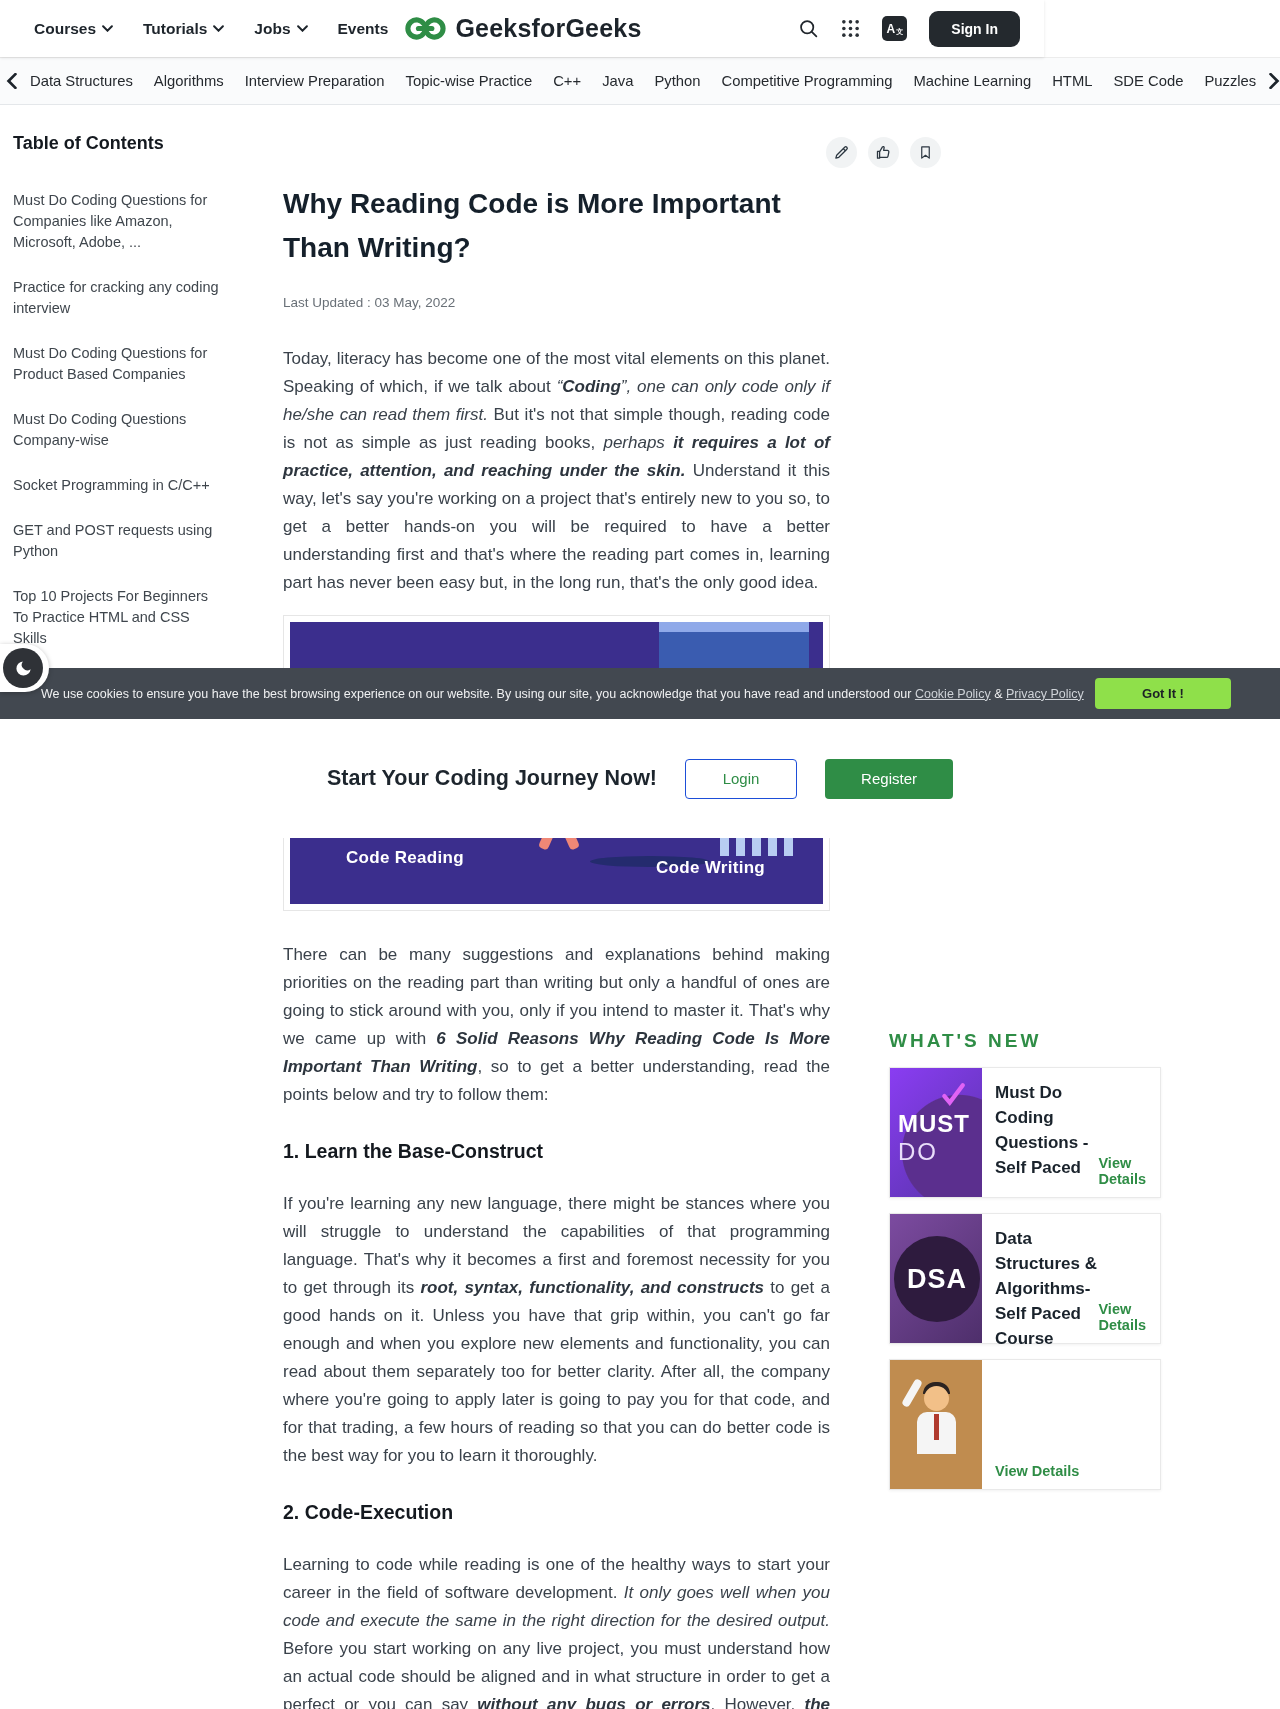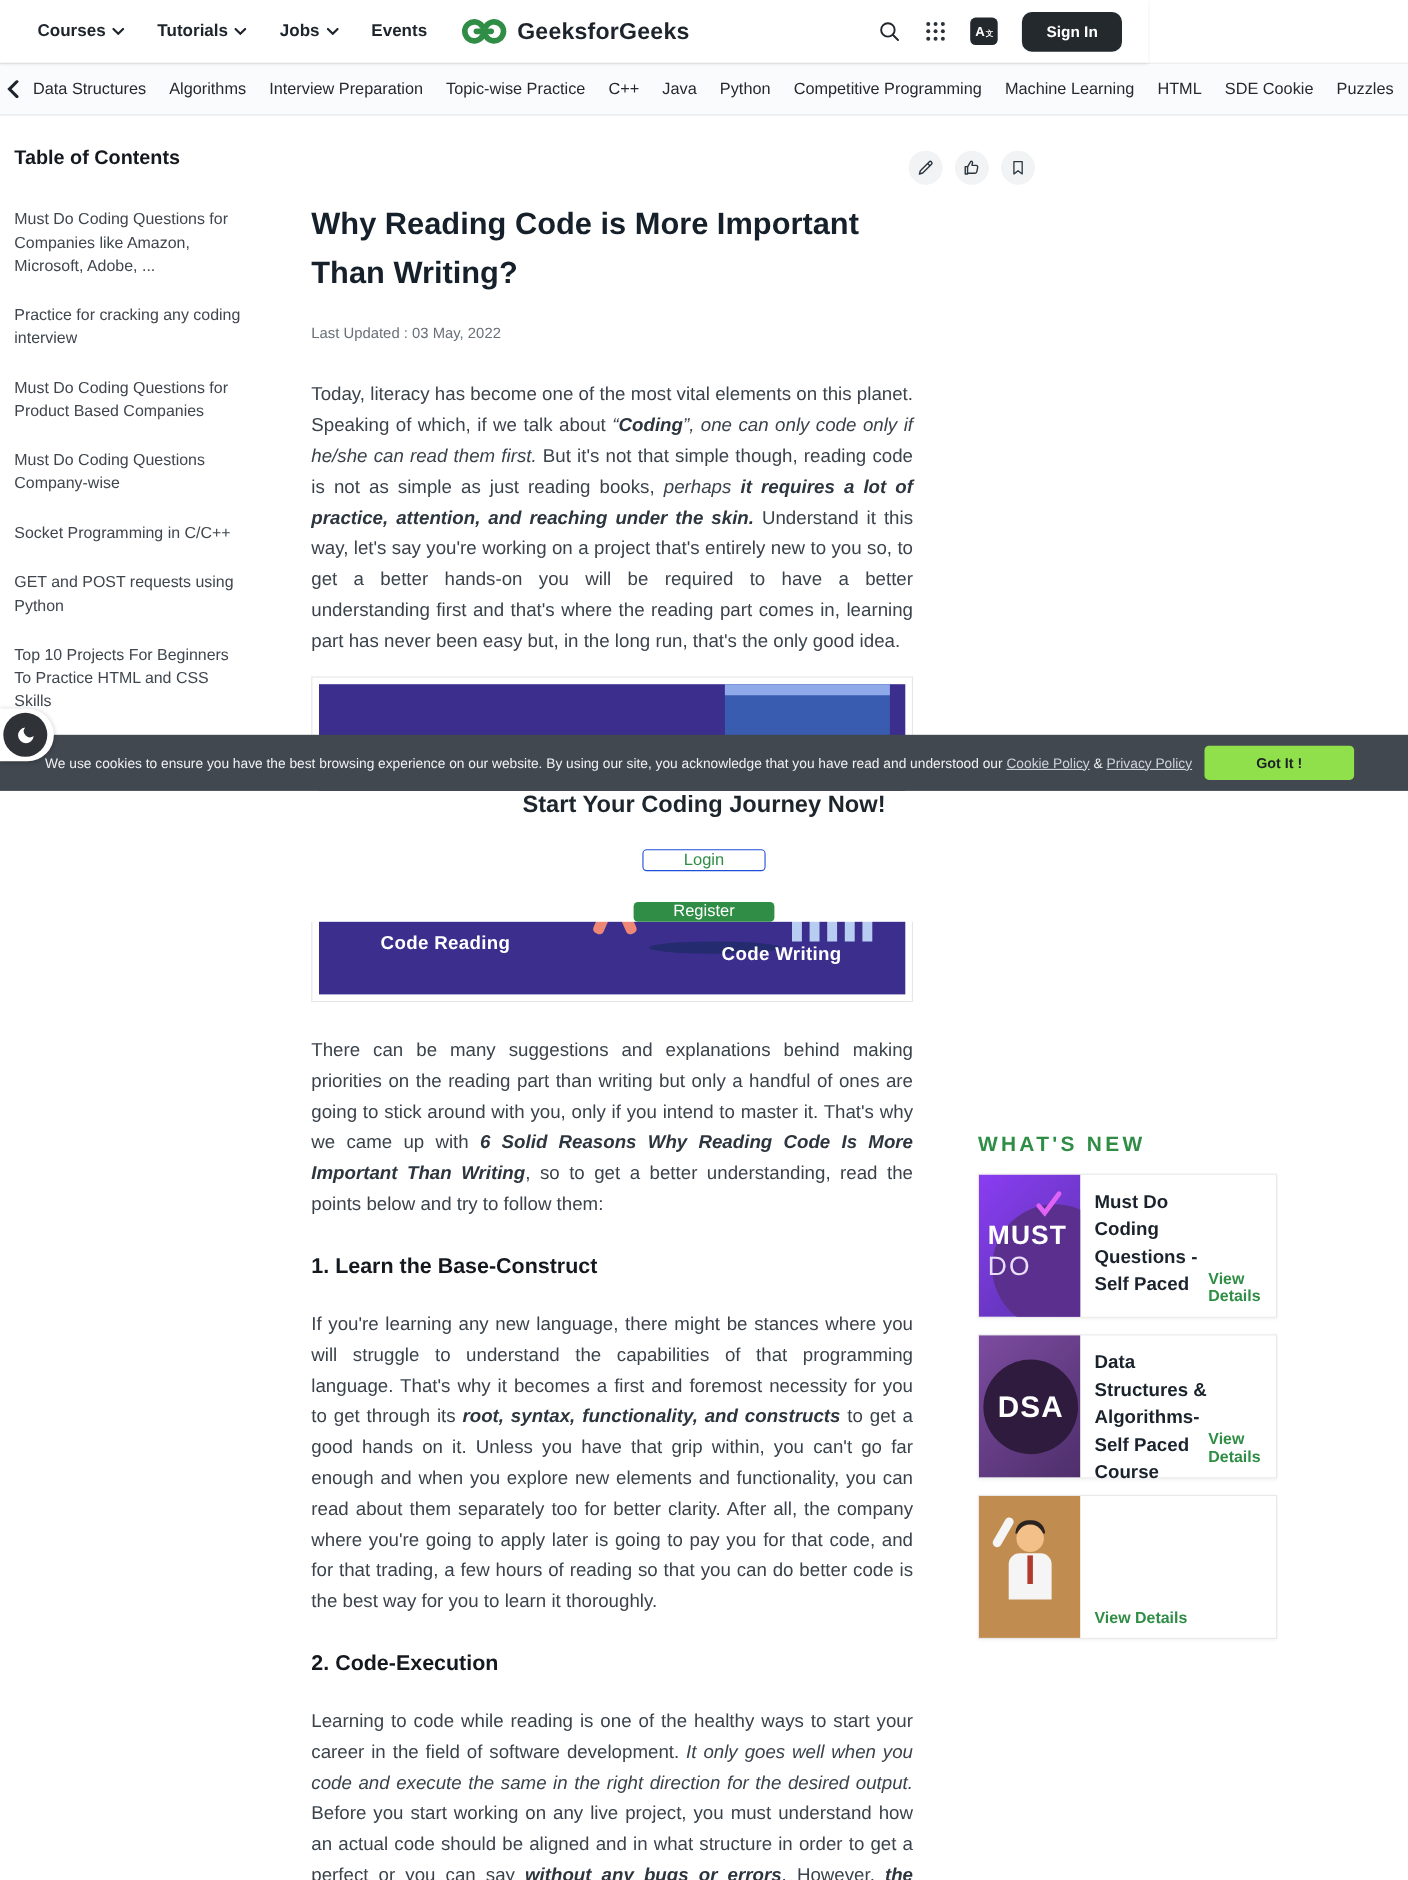--- a/index.html
+++ b/index.html
@@ -5,21 +5,21 @@
   * { margin:0; padding:0; box-sizing:border-box; }
   body { background:#fff; font-family:"Liberation Sans", sans-serif; }
   .page { position:relative; width:1280px; height:1709px; overflow:hidden; background:#fff; margin:0 auto; }
 
   
   .topnav { position:absolute; top:0; left:0; width:1044px; height:57px; background:#fff;
             box-shadow:0 1px 3px rgba(0,0,0,.10); display:flex; align-items:center; z-index:30; }
   .topnav-left { display:flex; align-items:center; gap:30px; padding-left:34px; }
   .nav-item { display:flex; align-items:center; gap:6px; font-size:15.5px; font-weight:700; color:#1d242b; cursor:pointer; }
   .brand { position:absolute; left:50%; transform:translateX(-50%); display:flex; align-items:center; gap:7px; cursor:pointer; }
-  .brand-text { font-size:21px; font-weight:700; color:#1d242b; letter-spacing:.2px; }
+  .brand-text { font-size:25px; font-weight:700; color:#1d242b; letter-spacing:.2px; }
   .topnav-right { position:absolute; right:0; top:0; height:57px; display:flex; align-items:center; gap:22px; padding-right:24px; }
   .icon-btn { background:none; border:none; cursor:pointer; display:flex; align-items:center; justify-content:center; }
   .translate-box { width:25px; height:25px; background:#23282d; border-radius:5px; color:#fff; font-size:12px; font-weight:700;
                    display:flex; align-items:center; justify-content:center; line-height:1; }
   .translate-box small { font-size:7px; margin-left:1px; margin-top:6px; }
   .signin-btn { background:#24292e; color:#fff; font-size:14px; font-weight:700; border:none; border-radius:9px;
                 padding:10px 22px; cursor:pointer; font-family:inherit; }
 
   
   .subnav { position:absolute; top:57px; left:0; width:1280px; height:48px; background:#fafbfc;
@@ -95,21 +95,21 @@
   
   .cookiebar { position:absolute; left:0; top:668px; width:1280px; height:51px; background:#424850; z-index:40;
                display:flex; align-items:center; }
   .cookie-text { margin-left:41px; font-size:12.5px; color:#f0f1f2; }
   .cookie-link { color:#cfd3d8; text-decoration:underline; cursor:pointer; }
   .gotit-btn { position:absolute; right:49px; top:10px; width:136px; height:31px; background:#8fe04a; border:none;
                border-radius:4px; font-size:13px; font-weight:700; color:#1c2126; cursor:pointer; font-family:inherit; }
 
   
   .journey { position:absolute; left:0; top:719px; width:1280px; height:119px; background:#fff; z-index:38;
-             display:flex; align-items:center; justify-content:center; gap:28px;flex-direction:column; }
+             display:flex; align-items:center; justify-content:center; gap:28px; }
   .journey-heading { font-size:21.5px; font-weight:700; color:#1d252d; }
   .login-btn { width:112px; height:40px; background:#fff; border:1px solid #1d4ed8; border-radius:4px;
                color:#2f8d46; font-size:15px; cursor:pointer; font-family:inherit; }
   .register-btn { width:128px; height:40px; background:#2f8d46; border:none; border-radius:4px;
                   color:#fff; font-size:15px; cursor:pointer; font-family:inherit; }
 </style>
 </head>
 <body>
 
 <div class="page">
@@ -187,21 +187,21 @@
       <span class="subnav-item">Data Structures</span>
       <span class="subnav-item">Algorithms</span>
       <span class="subnav-item">Interview Preparation</span>
       <span class="subnav-item">Topic-wise Practice</span>
       <span class="subnav-item">C++</span>
       <span class="subnav-item">Java</span>
       <span class="subnav-item">Python</span>
       <span class="subnav-item">Competitive Programming</span>
       <span class="subnav-item">Machine Learning</span>
       <span class="subnav-item">HTML</span>
-      <span class="subnav-item">SDE Cookie</span>
+      <span class="subnav-item">SDE Code</span>
       <span class="subnav-item">Puzzles</span>
     </div>
     <button class="subnav-chevron">
       <svg width="12" height="16" viewBox="0 0 10 14" fill="none" stroke="#1d242b" stroke-width="2.4" stroke-linecap="round">
           <path d="M2 1l6 6-6 6"></path>
         </svg>
     </button>
   </nav>
 
   <aside class="toc">

